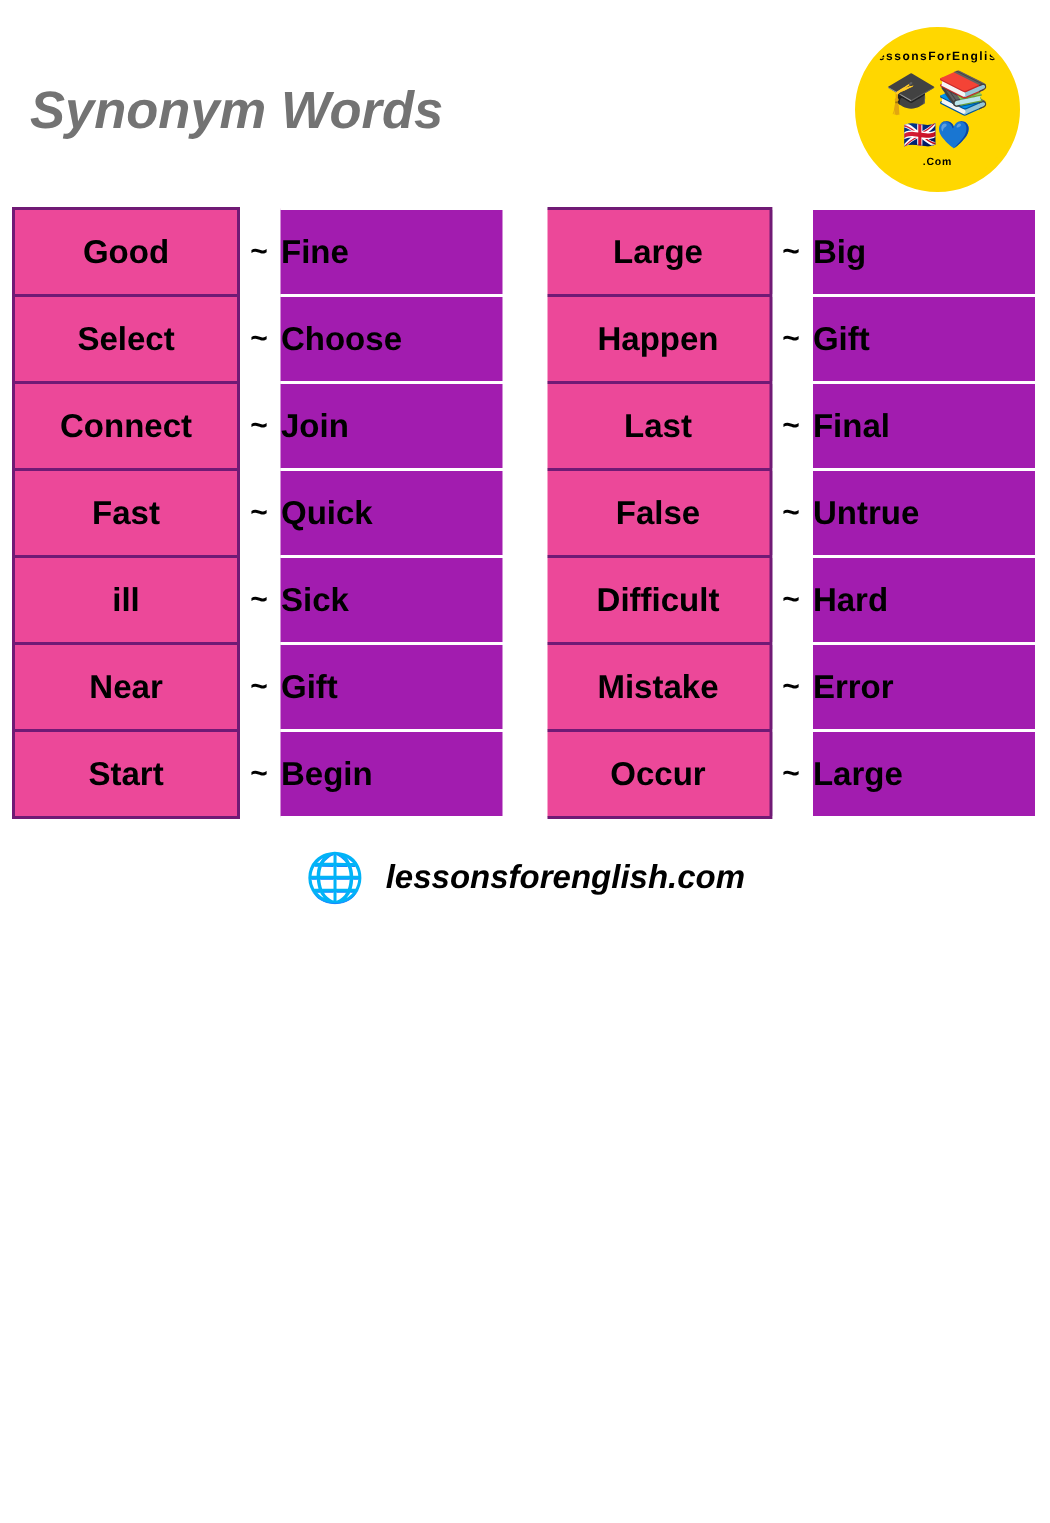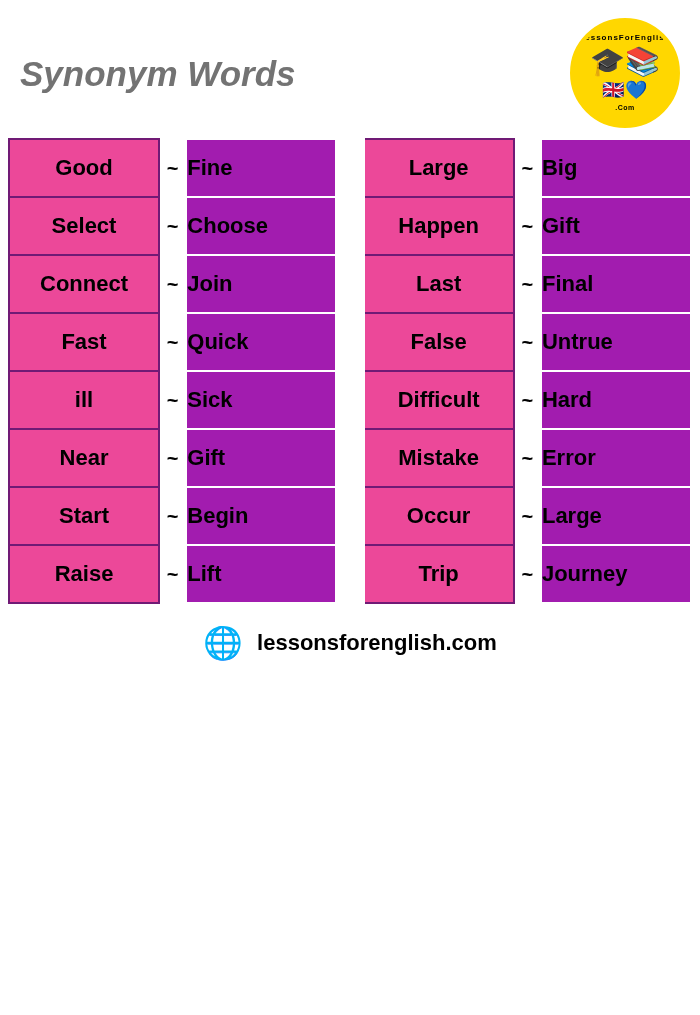--- a/index.html
+++ b/index.html
@@ -119,20 +119,21 @@
       background: #fff;
       gap: 14px;
     }
     .footer-icon {
       font-size: 32px;
     }
     .footer-url {
       font-size: 22px;
       font-weight: bold;
       color: #000;
+      font-style: italic;
     }
   </style>
 </head>
 <body>
 
 <div class="header">
   <div class="title">Synonym Words</div>
   <div class="logo">
     <div class="logo-inner">
       <span class="logo-arc-top">LessonsForEnglish</span>
@@ -202,29 +203,20 @@
     </tr>
         <tr>
       <td class="word-cell">Start</td>
       <td class="tilde-cell">~</td>
       <td class="syn-cell">Begin</td>
       <td class="spacer-cell"></td>
       <td class="word-cell">Occur</td>
       <td class="tilde-cell">~</td>
       <td class="syn-cell">Large</td>
     </tr>
-        <tr>
-      <td class="word-cell">Raise</td>
-      <td class="tilde-cell">~</td>
-      <td class="syn-cell">Lift</td>
-      <td class="spacer-cell"></td>
-      <td class="word-cell">Trip</td>
-      <td class="tilde-cell">~</td>
-      <td class="syn-cell">Journey</td>
-    </tr>
       </tbody>
   </table>
 </div>
 
 <div class="footer">
   <span class="footer-icon">🌐</span>
   <span class="footer-url">lessonsforenglish.com</span>
 </div>
 
 </body></html>

